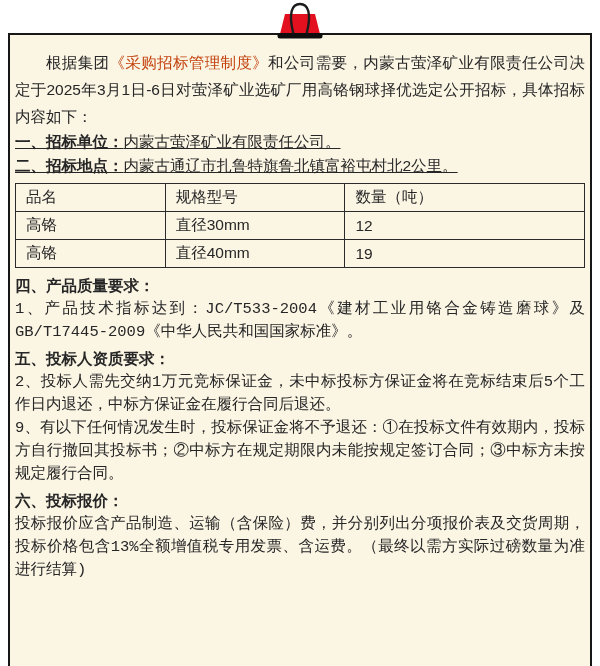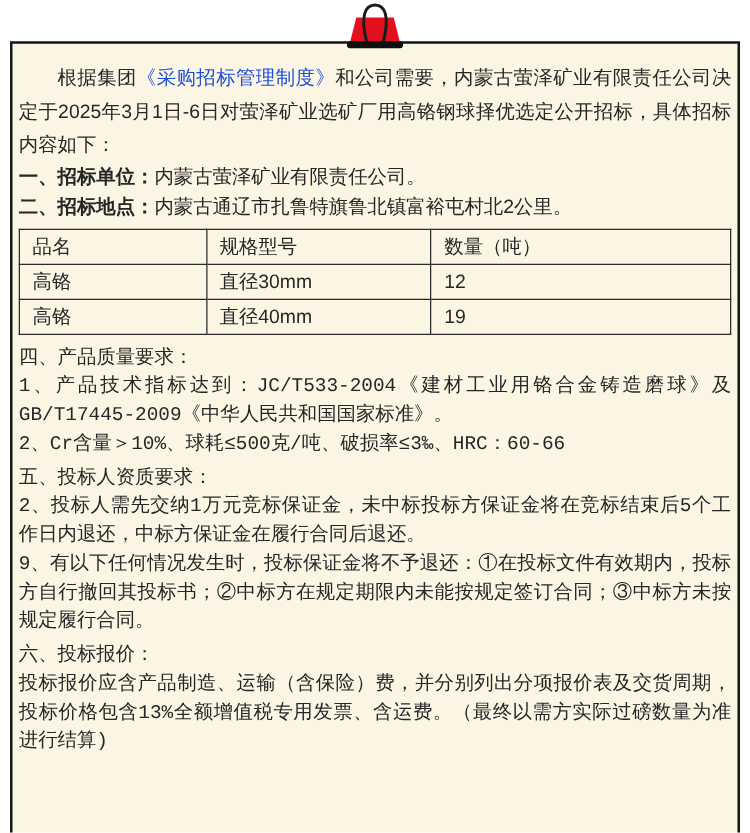--- a/index.html
+++ b/index.html
@@ -38,26 +38,27 @@
     padding: 12px 5px 0 5px;
     font-size: 15.5px;
     z-index: 1;
   }
   .intro {
     margin: 2px 0 0 0;
     text-indent: 2em;
     line-height: 27px;
     text-align: justify;
   }
-  .red { color: #1d4ed8; }
+  .red { color: #c2410c; }
   .item {
     margin: 0;
     line-height: 24px;
     white-space: nowrap;
     overflow: hidden;
+    text-decoration: underline;
   }
   .item b { font-weight: bold; }
   table.spec {
     width: 100%;
     border-collapse: collapse;
     margin: 5px 0 6px 0;
     table-layout: fixed;
     border-radius: 23px;
   }
   table.spec th, table.spec td {
@@ -67,21 +68,21 @@
     padding: 1px 10px;
     height: 25px;
     font-size: 15.5px;
     overflow: hidden;
   }
   .col-name  { width: 26.3%; }
   .col-spec  { width: 31.6%; }
   .col-qty   { width: 42.1%; }
   .sec-head {
     margin: 3px 0 0 0;
-    font-weight: normal;
+    font-weight: bold;
     line-height: 24px;
   }
   .para {
     margin: 0;
     line-height: 23px;
     text-align: justify;
     font-family: Liberation Mono, monospace;
   }
 </style>
 </head>
@@ -122,21 +123,20 @@
       <tr>
         <td>高铬</td>
         <td>直径40mm</td>
         <td>19</td>
       </tr>
     </tbody>
       </table>
 
     <p class="sec-head">四、产品质量要求：</p>
     <p class="para">1、产品技术指标达到：JC/T533-2004《建材工业用铬合金铸造磨球》及GB/T17445-2009《中华人民共和国国家标准》。</p>
-    <p class="para">2、Cr含量＞10%、球耗≤500克/吨、破损率≤3‰、HRC：60-66</p>
 
     <p class="sec-head">五、投标人资质要求：</p>
     <p class="para">2、投标人需先交纳1万元竞标保证金，未中标投标方保证金将在竞标结束后5个工作日内退还，中标方保证金在履行合同后退还。</p>
     <p class="para">9、有以下任何情况发生时，投标保证金将不予退还：①在投标文件有效期内，投标方自行撤回其投标书；②中标方在规定期限内未能按规定签订合同；③中标方未按规定履行合同。</p>
 
     <p class="sec-head">六、投标报价：</p>
     <p class="para">投标报价应含产品制造、运输（含保险）费，并分别列出分项报价表及交货周期，投标价格包含13%全额增值税专用发票、含运费。（最终以需方实际过磅数量为准进行结算)</p>
 
   </div>
 </div>

